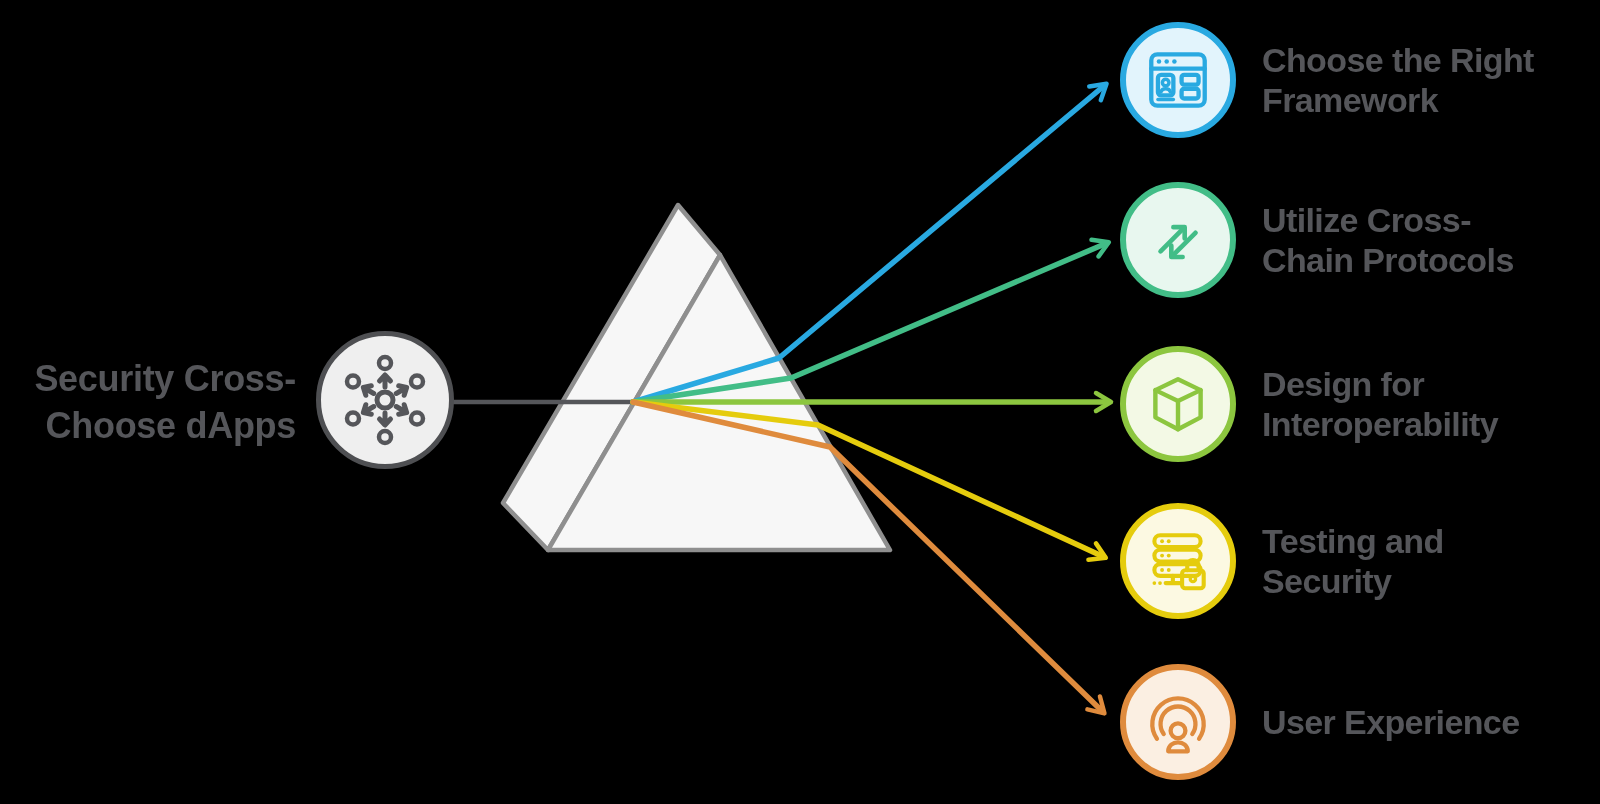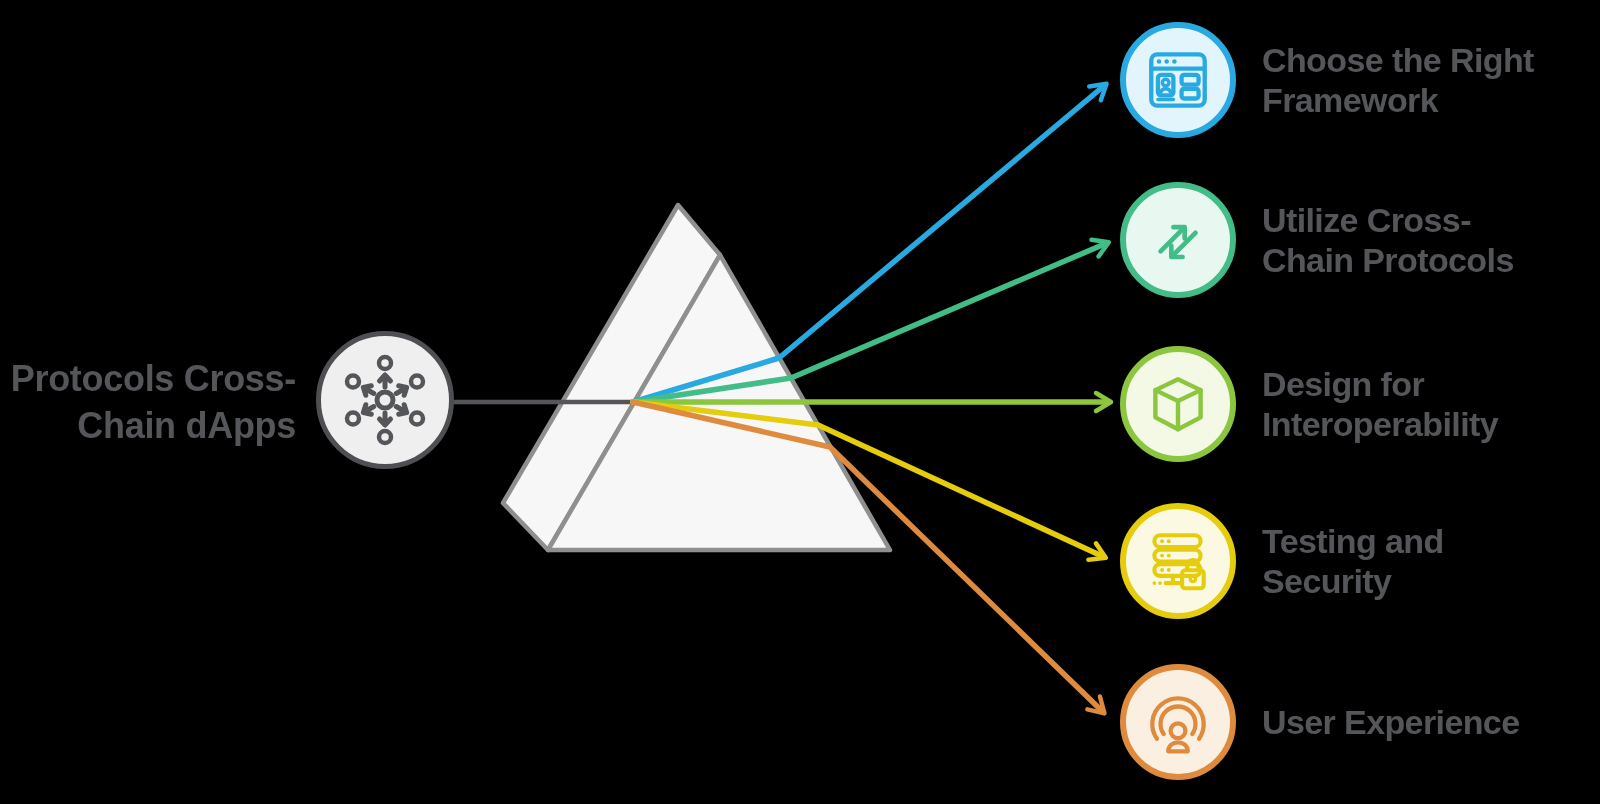--- a/index.html
+++ b/index.html
@@ -47,22 +47,22 @@
     <line x1="452" y1="402" x2="633" y2="402" stroke-width="4.5" stroke-linecap="round" stroke="#55565A"></line>
 
     <polyline points="633,402 779,358 1105,85" fill="none" stroke-width="5.5" stroke-linecap="round" stroke-linejoin="round" marker-end="url(#ah0)" stroke="#29A9E1"></polyline>
     <polyline points="633,402 791,378 1107,243" fill="none" stroke-width="5.5" stroke-linecap="round" stroke-linejoin="round" marker-end="url(#ah1)" stroke="#42BD87"></polyline>
     <polyline points="633,402 1109,402" fill="none" stroke-width="5.5" stroke-linecap="round" stroke-linejoin="round" marker-end="url(#ah2)" stroke="#8CC63F"></polyline>
     <polyline points="633,402 818,425 1104,557" fill="none" stroke-width="5.5" stroke-linecap="round" stroke-linejoin="round" marker-end="url(#ah3)" stroke="#E5CC0D"></polyline>
     <polyline points="633,402 830,447 1103,712" fill="none" stroke-width="5.5" stroke-linecap="round" stroke-linejoin="round" marker-end="url(#ah4)" stroke="#DF8B3D"></polyline>
   </svg>
 
   <div class="title" style="color: rgb(85, 86, 90);">
-    <div>Protocols Cross-</div>
-    <div>Chain dApps</div>
+    <div>Security Cross-</div>
+    <div>Choose dApps</div>
   </div>
 
   <div class="node hub-node" style="background-color: rgb(239, 239, 239); border-color: rgb(78, 79, 82);">
     <svg width="96" height="96" viewBox="0 0 96 96">
       <g fill="none" stroke-width="5" stroke-linecap="round" stroke-linejoin="round" stroke="#55565A">
         <circle cx="48" cy="48" r="8"></circle>
         <path d="M48 35 L48 24 M42.5 29 L48 23 L53.5 29"></path>
         <path d="M48 35 L48 24 M42.5 29 L48 23 L53.5 29" transform="rotate(60 48 48)"></path>
         <path d="M48 35 L48 24 M42.5 29 L48 23 L53.5 29" transform="rotate(120 48 48)"></path>
         <path d="M48 35 L48 24 M42.5 29 L48 23 L53.5 29" transform="rotate(180 48 48)"></path>

